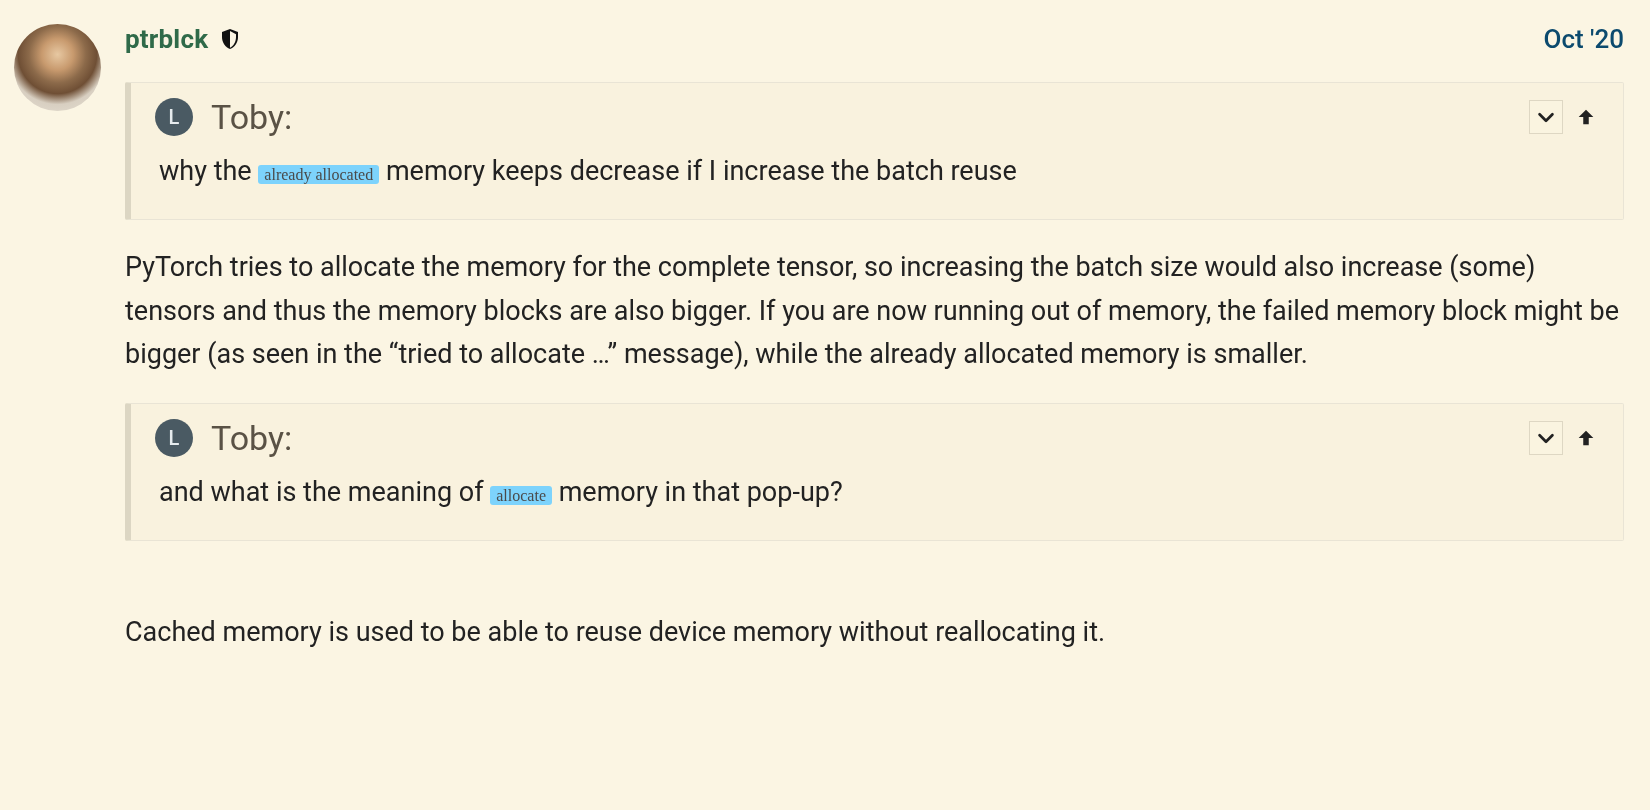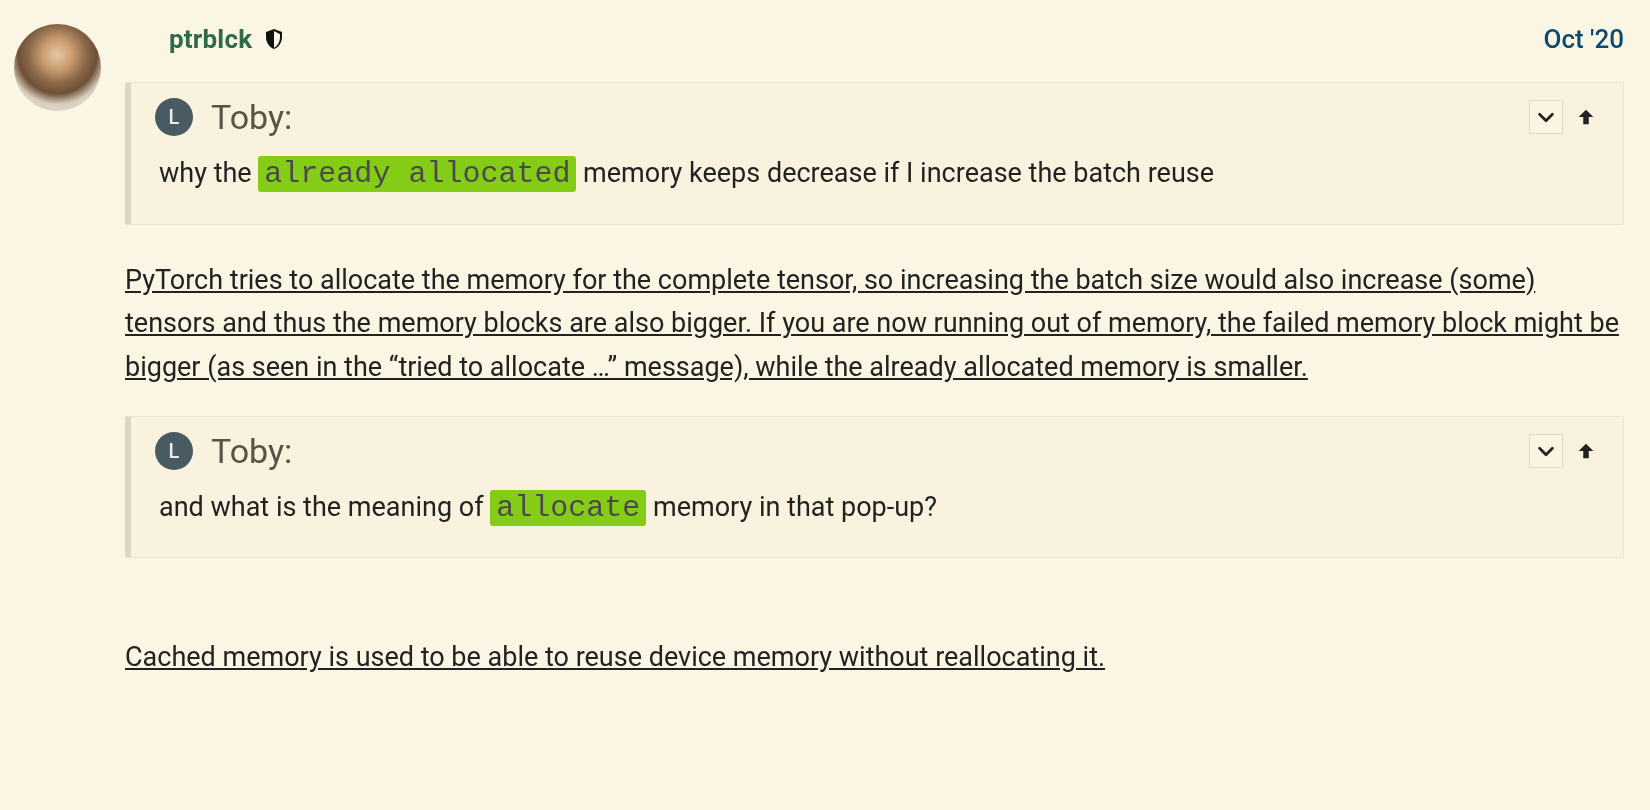--- a/index.html
+++ b/index.html
@@ -30,21 +30,20 @@
   .header-row {
     display: flex;
     align-items: center;
     justify-content: space-between;
     margin-bottom: 28px;
   }
   .user-line {
     display: flex;
     align-items: center;
     gap: 10px;
-    margin-left: 44px;
   }
   .username {
     color: #2f6a49;
     font-weight: 700;
     font-size: 26px;
     letter-spacing: 0.2px;
   }
   .shield-icon svg { width: 24px; height: 24px; display:block; }
   .post-date {
     color: #0c4a6e;
@@ -109,29 +108,28 @@
     padding: 4px 28px 26px 28px;
     font-size: 27px;
     line-height: 1.55;
     color: #222;
   }
 
   .para {
     font-size: 27px;
     line-height: 1.62;
     color: #222;
-    margin: 34px 0 22px 0;
-    text-decoration: underline;
+    margin: 18px 0 22px 0;
   }
 
   code.inline {
-    background: #84cc16;
+    background: #7dd3fc;
     color: #4a4a4a;
-    font-family: Liberation Mono, monospace;
-    font-size: 30px;
+    font-family: Liberation Serif, serif;
+    font-size: 16px;
     padding: 1px 6px;
     border-radius: 3px;
   }
 </style>
 </head>
 <body>
 
 <div class="post">
 
   <div class="avatar"></div>

